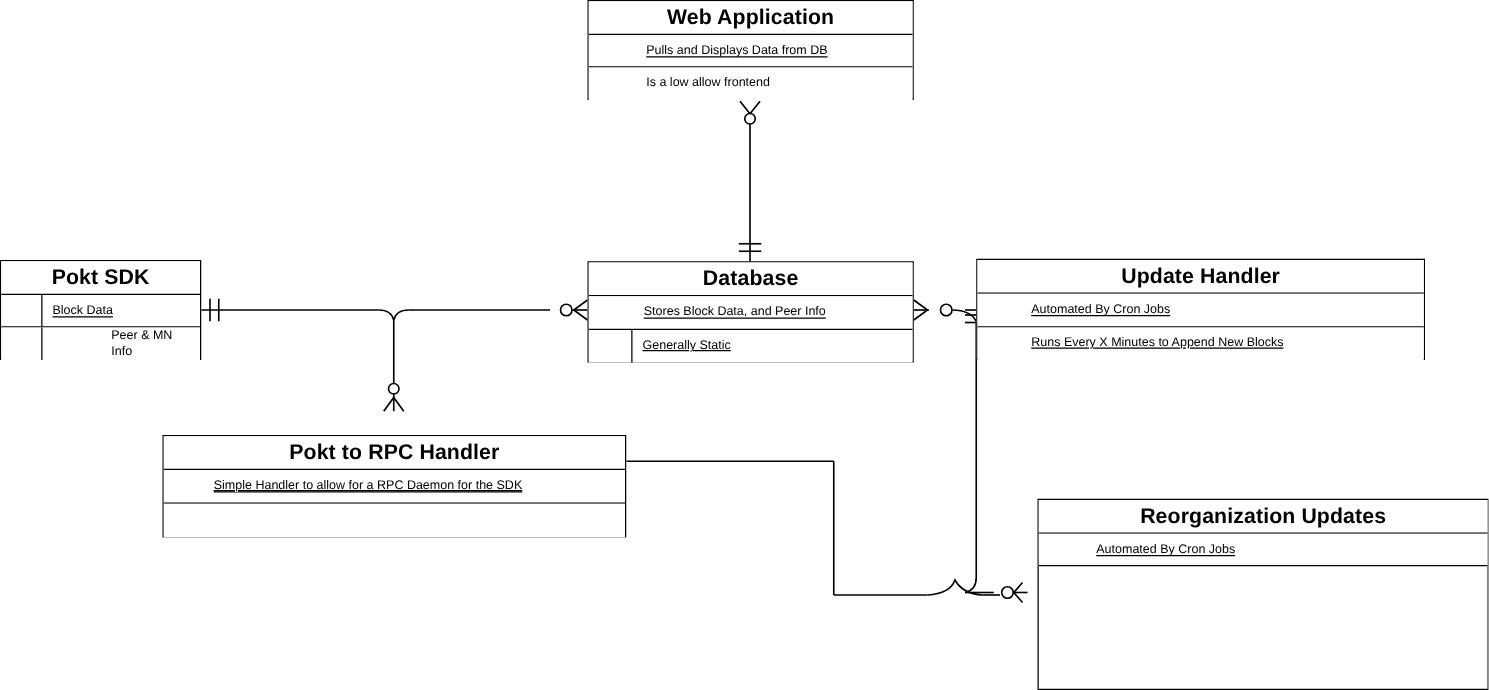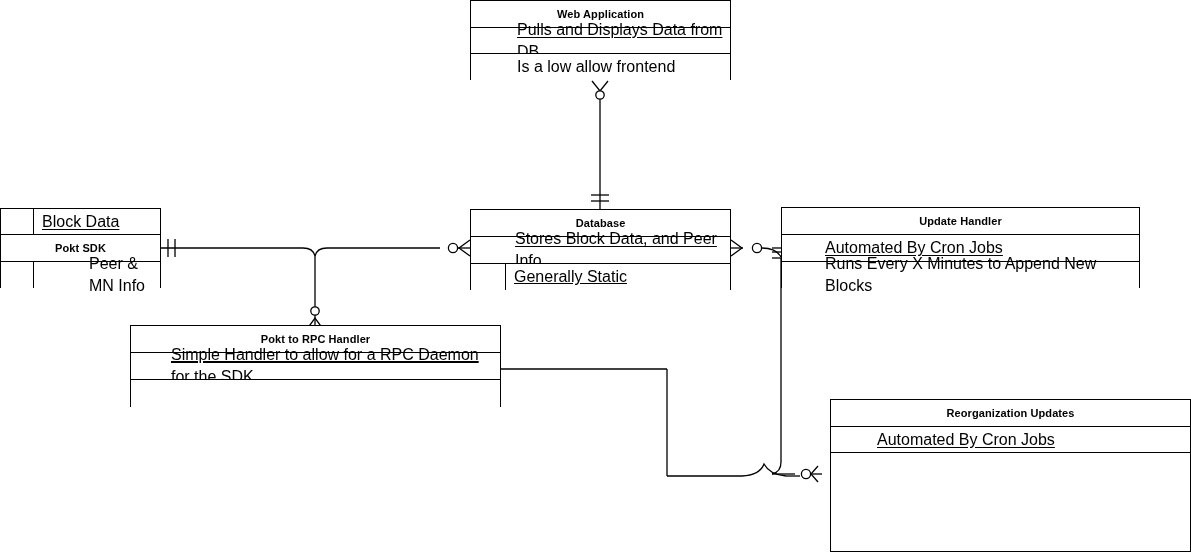--- a/index.html
+++ b/index.html
@@ -31,33 +31,33 @@
     position:relative;
     box-sizing:border-box;
     border-bottom:1px solid #000000;
     background:#ffffff;
     display:flex;
     align-items:center;
   }
   .erow.last{border-bottom:none;}
   .etitle{
     justify-content:center;
-    font-size:11px;
+    font-size:17px;
     font-weight:bold;
     letter-spacing:.1px;
   }
   .gutter{
     box-sizing:border-box;
     height:100%;
     flex:0 0 auto;
     border-right:1px solid #000000;
   }
   .nogutter{flex:0 0 auto;}
   .etext{
-    font-size:16px;
+    font-size:10px;
     font-weight:normal;
     padding-left:8px;
     padding-right:6px;
     white-space:pre-line;
     line-height:1.35;
   }
   .etext.ul{
     text-decoration:underline;
     text-underline-offset:2px;
   }
@@ -140,27 +140,27 @@
       <div class="nogutter" style="width:38px;"></div>
       <div class="etext ul">Pulls and Displays Data from DB</div>
     </div>
     <div class="erow last" style="height:26px;">
       <div class="nogutter" style="width:38px;"></div>
       <div class="etext">Is a low allow frontend</div>
     </div>
   </div>
 
   <div class="entity" style="left:0px;top:208px;width:161px;height:80px;">
+    <div class="erow etitle" style="height:27px;">
+      <span>Pokt SDK</span>
+    </div>
     <div class="erow" style="height:26px;">
       <div class="gutter" style="width:33px;"></div>
       <div class="etext ul">Block Data</div>
     </div>
-    <div class="erow etitle" style="height:27px;">
-      <span>Pokt SDK</span>
-    </div>
     <div class="erow last" style="height:26px;gap:47px;">
       <div class="gutter" style="width:33px;"></div>
       <div class="etext">Peer &amp; MN Info</div>
     </div>
   </div>
 
   <div class="entity" style="left:470px;top:209px;width:261px;height:81px;">
     <div class="erow etitle" style="height:27px;">
       <span>Database</span>
     </div>
@@ -175,27 +175,27 @@
   </div>
 
   <div class="entity" style="left:781px;top:207px;width:359px;height:81px;">
     <div class="erow etitle" style="height:27px;">
       <span>Update Handler</span>
     </div>
     <div class="erow" style="height:27px;">
       <div class="nogutter" style="width:35px;"></div>
       <div class="etext ul">Automated By Cron Jobs</div>
     </div>
-    <div class="erow last" style="height:26px;">
+    <div class="erow last" style="height:26px;text-decoration:underline;">
       <div class="nogutter" style="width:35px;"></div>
       <div class="etext">Runs Every X Minutes to Append New Blocks</div>
     </div>
   </div>
 
-  <div class="entity" style="left:130px;top:325px;width:371px;height:82px;">
+  <div class="entity" style="left:130px;top:348px;width:371px;height:82px;">
     <div class="erow etitle" style="height:27px;">
       <span>Pokt to RPC Handler</span>
     </div>
     <div class="erow" style="height:27px;text-decoration:underline;">
       <div class="nogutter" style="width:32px;"></div>
       <div class="etext ul">Simple Handler to allow for a RPC Daemon for the SDK</div>
     </div>
     <div class="erow last" style="height:27px;">
       <div class="nogutter" style="width:32px;"></div>
       <div class="etext"></div>

